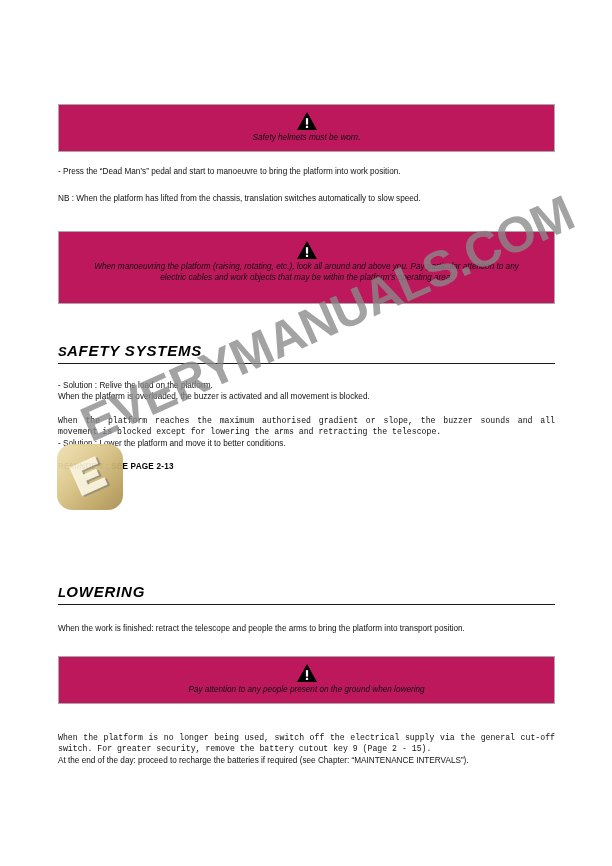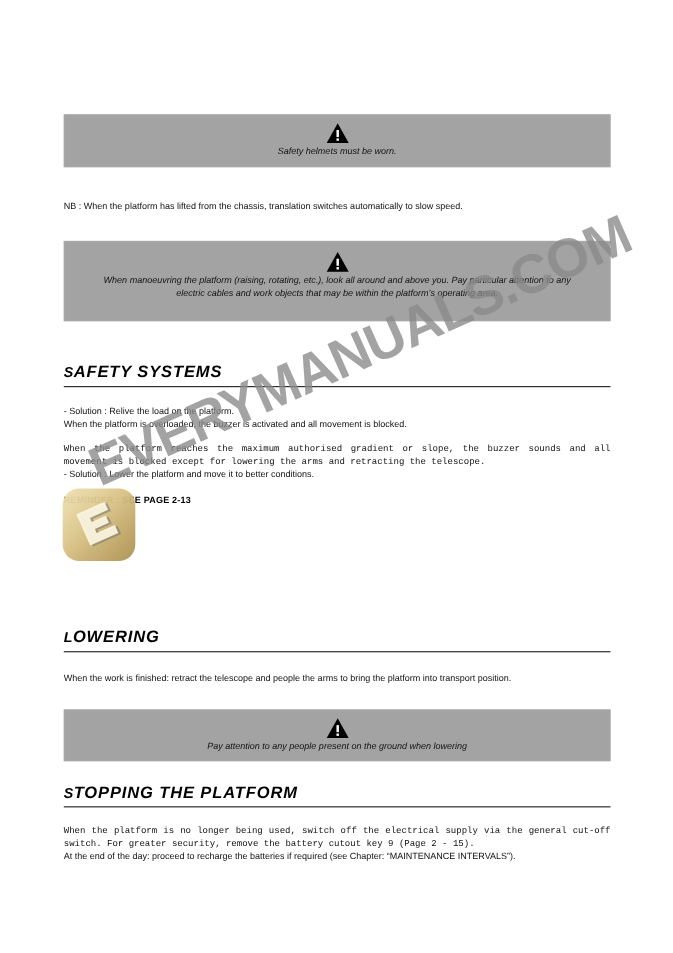--- a/index.html
+++ b/index.html
@@ -30,21 +30,21 @@
     width: 497px;
   }
 
   
   .warning-box {
     border: 1px solid #a8a8a8;
     box-sizing: border-box;
     width: 497px;
     padding: 6px 10px 7px 10px;
     text-align: center;
-    background: #a3a3a3;
+    background: #be185d;
   }
   .warning-box.tall { padding: 8px 10px 19px 10px; }
 
   .warn-icon {
     display: block;
     margin: 0 auto 1px auto;
     width: 22px;
     height: 20px;
   }
   .warn-text {
@@ -158,20 +158,21 @@
       <svg class="warn-icon" viewBox="0 0 22 20">
         <path d="M11 1 L21 19 L1 19 Z" fill="#000000"></path>
         <rect x="9.9" y="7.2" width="2.2" height="6.4" fill="#ffffff"></rect>
         <rect x="9.9" y="14.8" width="2.2" height="2.2" fill="#ffffff"></rect>
       </svg>
       <p class="warn-text">Safety helmets must be worn.</p>
     </div>
 
     <div class="gap-14"></div>
 
+    <p class="para">- Press the “Dead Man’s” pedal and start to manoeuvre to bring the platform into work position.</p>
 
     <div class="gap-16"></div>
 
     <p class="para">NB : When the platform has lifted from the chassis, translation switches automatically to slow speed.</p>
 
     <div class="gap-26"></div>
 
     <div class="warning-box tall">
       <svg class="warn-icon" viewBox="0 0 22 20">
         <path d="M11 1 L21 19 L1 19 Z" fill="#000000"></path>
@@ -215,21 +216,20 @@
       <svg class="warn-icon" viewBox="0 0 22 20">
         <path d="M11 1 L21 19 L1 19 Z" fill="#000000"></path>
         <rect x="9.9" y="7.2" width="2.2" height="6.4" fill="#ffffff"></rect>
         <rect x="9.9" y="14.8" width="2.2" height="2.2" fill="#ffffff"></rect>
       </svg>
       <p class="warn-text">Pay attention to any people present on the ground when lowering</p>
     </div>
 
     <div class="gap-12"></div>
 
-    <h2 class="section-head"><span class="cap">S</span><span class="rest">TOPPING THE PLATFORM</span></h2>
 
     <div class="gap-16"></div>
 
     <p class="para justify-all">When the platform is no longer being used, switch off the electrical supply via the general cut-off switch. For greater security, remove the battery cutout key 9 (Page 2 - 15).</p>
     <p class="para">At the end of the day: proceed to recharge the batteries if required (see Chapter: “MAINTENANCE INTERVALS”).</p>
 
   </div>
 
 
   <div class="watermark">

